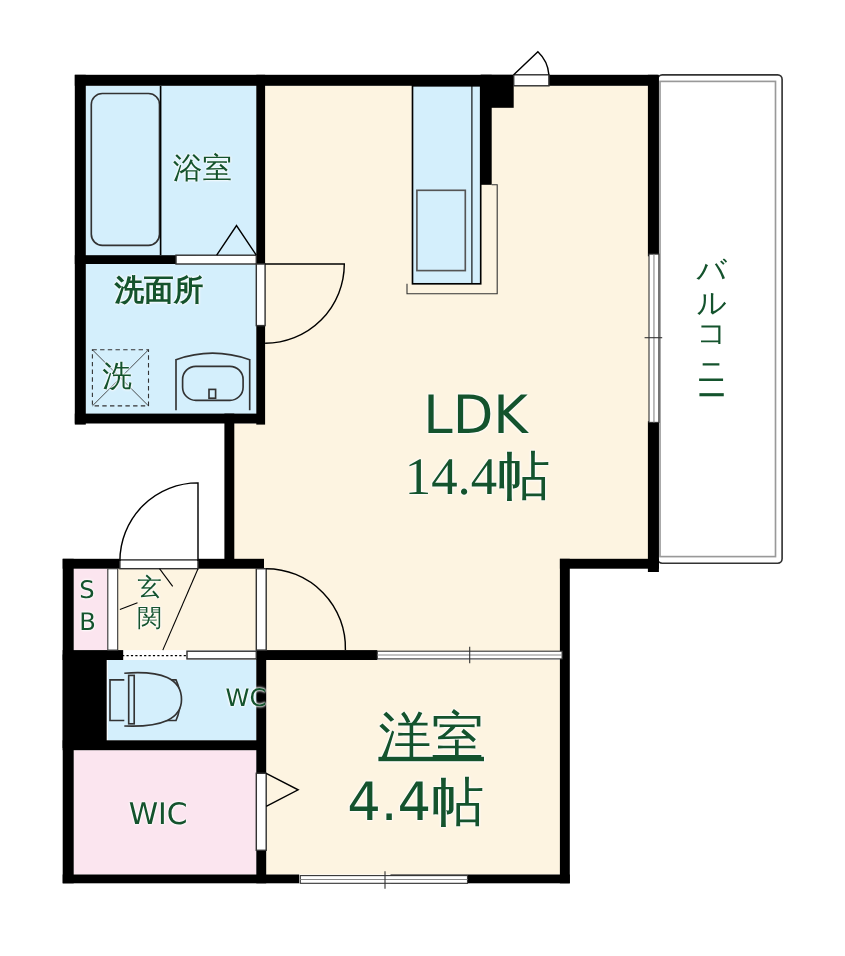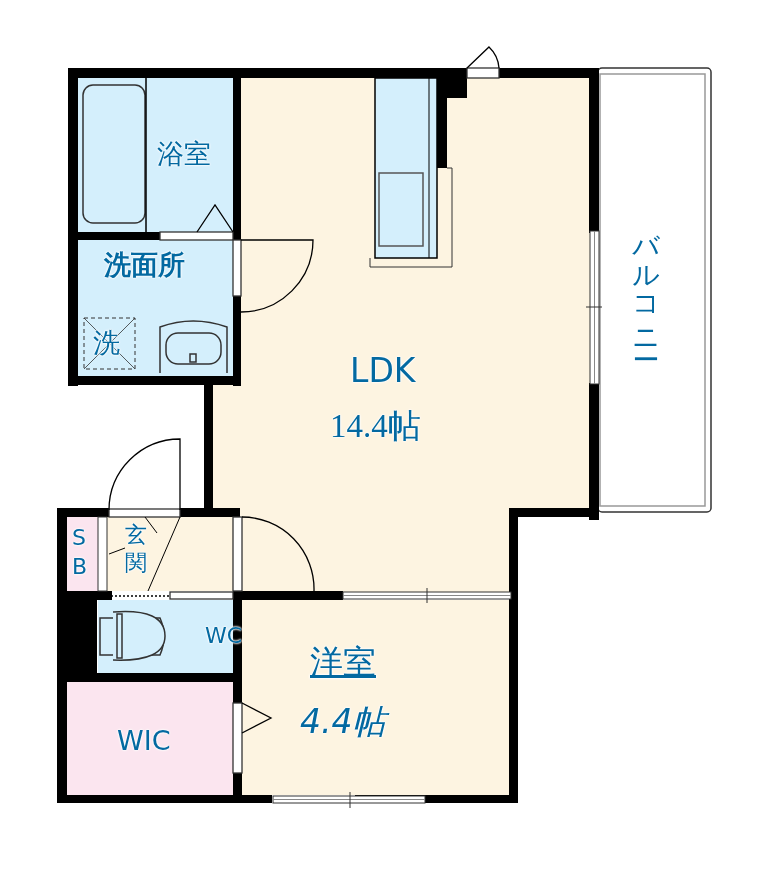--- a/index.html
+++ b/index.html
@@ -1,26 +1,26 @@
 <!DOCTYPE html>
 <html><head>
 <meta charset="utf-8">
 <style>
   html, body { margin: 0; padding: 0; background: #ffffff; }
   body { width: 768px; height: 869px; position: relative; overflow: hidden; }
   #plan { position: absolute; left: 0; top: 0; width: 768px; height: 869px; }
   .label {
     position: absolute;
     font-family: "DejaVu Sans", "Liberation Sans", sans-serif;
-    color: #0369a1;
+    color: #14532d;
     white-space: nowrap;
     text-shadow: 0 0 2px #fff, 0 0 2px #fff, 0 0 3px #fff;
     line-height: 1;
   }
-  .big { font-size: 33px; text-align: left; }
+  .big { font-size: 48px; text-align: right; }
   .med { font-size: 27px; }
   .small { font-size: 22px; }
   .vert { writing-mode: vertical-rl; text-orientation: upright; letter-spacing: 2px; }
 </style>
 </head>
 <body>
 
 <svg id="plan" viewBox="0 0 768 869" xmlns="http://www.w3.org/2000/svg">
 
   <g>
@@ -168,13 +168,13 @@
 <div class="label small" style="left:72px; top:527px;">S</div>
 <div class="label small" style="left:72px; top:556px;">B</div>
 
 <div class="label small" style="left:125px; top:524px;">玄</div>
 <div class="label small" style="left:125px; top:552px;">関</div>
 
 <div class="label small" style="left:173px; top:625px;margin-left:32px;">WC</div>
 <div class="label med" style="left:117px; top:727px;">WIC</div>
 
 <div class="label big" style="left:310px; top:645px; width:130px;text-decoration:underline;">洋室</div>
-<div class="label big" style="left:300px; top:705px; width:150px;font-style:italic;">4.4帖</div>
+<div class="label big" style="left:290px; top:705px; width:150px;">4.4帖</div>
 
 </body></html>

